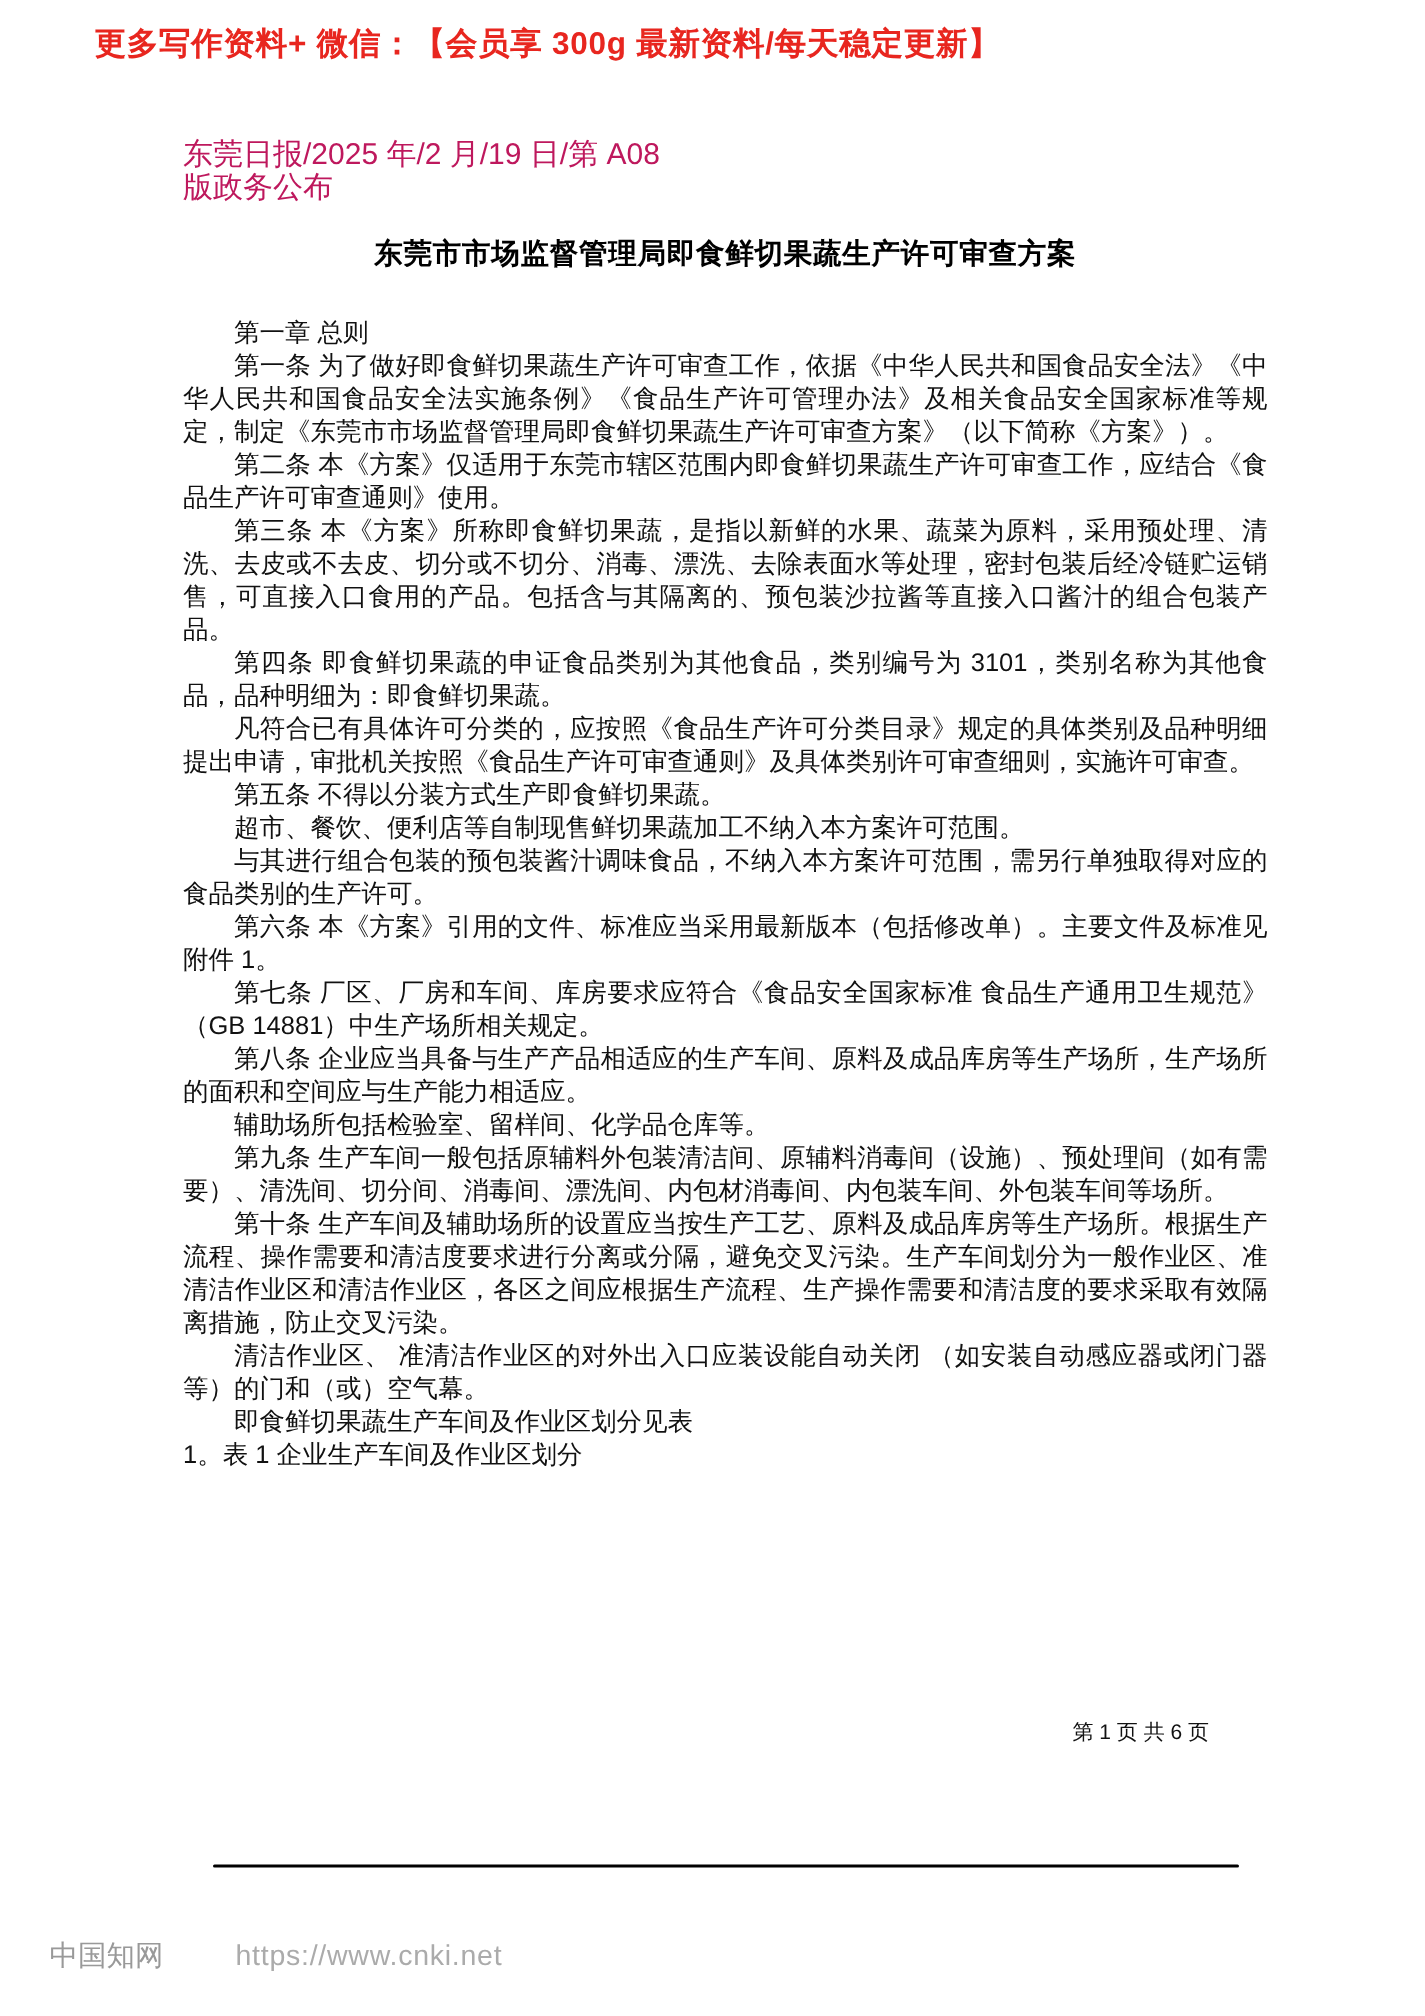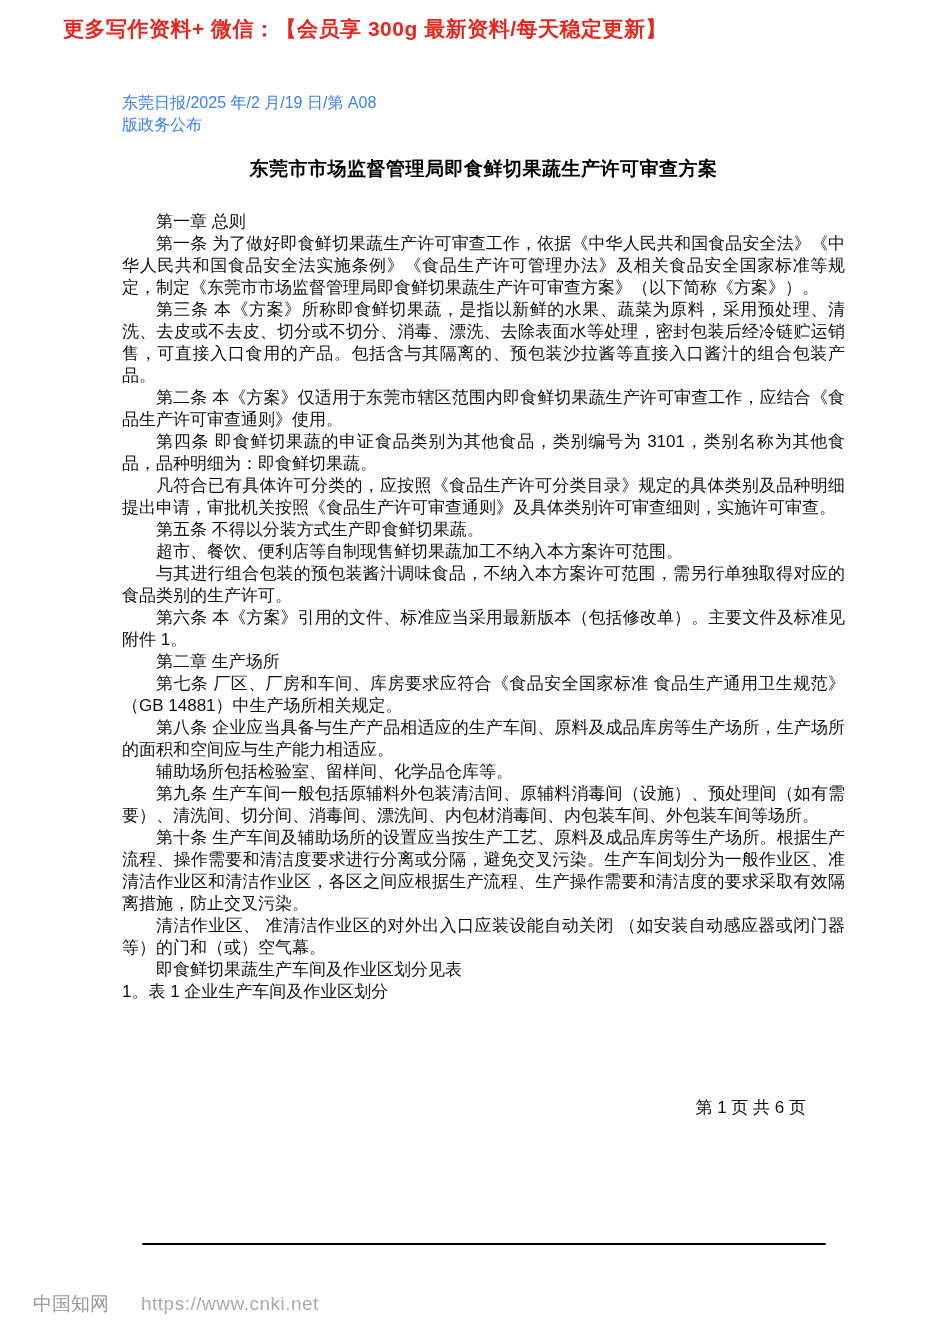--- a/index.html
+++ b/index.html
@@ -21,23 +21,23 @@
     position: absolute;
     left: 63px; top: 15px;
     font-size: 21px;
     font-weight: 700;
     letter-spacing: 0.5px;
     white-space: nowrap;
   }
   .source {
     position: absolute;
     left: 122px; top: 92px;
-    font-size: 16px;
+    font-size: 20px;
     line-height: 22px;
-    color: #3b82f6;
+    color: #be185d;
   }
   .doc-title {
     position: absolute;
     left: 122px; top: 156px;
     width: 723px;
     text-align: center;
     font-size: 19px;
     font-weight: 700;
     letter-spacing: 0.5px;
     color: #000000;
@@ -48,37 +48,37 @@
     width: 723px;
     font-size: 17px;
     line-height: 22px;
     text-align: justify;
     color: #111111;
   }
   .doc-body p { margin: 0; }
   .doc-body p.indent { text-indent: 2em; }
   .page-number {
     position: absolute;
-    right: 144px; top: 1096px;
-    font-size: 17px;
+    right: 144px; top: 1146px;
+    font-size: 14px;
     color: #111111;
     white-space: nowrap;
   }
   .divider {
     position: absolute;
     left: 142px; top: 1243px;
     width: 684px; height: 2px;
     background: #000000;
   }
   .watermark {
     position: absolute;
     left: 33px; top: 1291px;
     display: flex;
     align-items: baseline;
-    gap: 32px;
+    gap: 48px;
     white-space: nowrap;
   }
   .watermark .brand {
     font-size: 19px;
     color: #999999;
   }
   .watermark .url {
     font-size: 19px;
     color: #ababab;
     letter-spacing: 0.5px;
@@ -94,29 +94,28 @@
   <div class="source">
     <div>东莞日报/2025 年/2 月/19 日/第 A08</div>
     <div>版政务公布</div>
   </div>
 
   <h1 class="doc-title">东莞市市场监督管理局即食鲜切果蔬生产许可审查方案</h1>
 
   <div class="doc-body" id="doc-body">
       <p class="para indent">第一章 总则</p>
       <p class="para indent">第一条 为了做好即食鲜切果蔬生产许可审查工作，依据《中华人民共和国食品安全法》《中华人民共和国食品安全法实施条例》《食品生产许可管理办法》及相关食品安全国家标准等规定，制定《东莞市市场监督管理局即食鲜切果蔬生产许可审查方案》（以下简称《方案》）。</p>
+      <p class="para indent">第二条 本《方案》仅适用于东莞市辖区范围内即食鲜切果蔬生产许可审查工作，应结合《食品生产许可审查通则》使用。</p>
       <p class="para indent">第三条 本《方案》所称即食鲜切果蔬，是指以新鲜的水果、蔬菜为原料，采用预处理、清洗、去皮或不去皮、切分或不切分、消毒、漂洗、去除表面水等处理，密封包装后经冷链贮运销售，可直接入口食用的产品。包括含与其隔离的、预包装沙拉酱等直接入口酱汁的组合包装产品。</p>
-      <p class="para indent">第二条 本《方案》仅适用于东莞市辖区范围内即食鲜切果蔬生产许可审查工作，应结合《食品生产许可审查通则》使用。</p>
       <p class="para indent">第四条 即食鲜切果蔬的申证食品类别为其他食品，类别编号为 3101，类别名称为其他食品，品种明细为：即食鲜切果蔬。</p>
       <p class="para indent">凡符合已有具体许可分类的，应按照《食品生产许可分类目录》规定的具体类别及品种明细提出申请，审批机关按照《食品生产许可审查通则》及具体类别许可审查细则，实施许可审查。</p>
       <p class="para indent">第五条 不得以分装方式生产即食鲜切果蔬。</p>
       <p class="para indent">超市、餐饮、便利店等自制现售鲜切果蔬加工不纳入本方案许可范围。</p>
       <p class="para indent">与其进行组合包装的预包装酱汁调味食品，不纳入本方案许可范围，需另行单独取得对应的食品类别的生产许可。</p>
       <p class="para indent">第六条 本《方案》引用的文件、标准应当采用最新版本（包括修改单）。主要文件及标准见附件 1。</p>
-      <p class="para indent">第二章 生产场所</p>
       <p class="para indent">第七条 厂区、厂房和车间、库房要求应符合《食品安全国家标准 食品生产通用卫生规范》（GB 14881）中生产场所相关规定。</p>
       <p class="para indent">第八条 企业应当具备与生产产品相适应的生产车间、原料及成品库房等生产场所，生产场所的面积和空间应与生产能力相适应。</p>
       <p class="para indent">辅助场所包括检验室、留样间、化学品仓库等。</p>
       <p class="para indent">第九条 生产车间一般包括原辅料外包装清洁间、原辅料消毒间（设施）、预处理间（如有需要）、清洗间、切分间、消毒间、漂洗间、内包材消毒间、内包装车间、外包装车间等场所。</p>
       <p class="para indent">第十条 生产车间及辅助场所的设置应当按生产工艺、原料及成品库房等生产场所。根据生产流程、操作需要和清洁度要求进行分离或分隔，避免交叉污染。生产车间划分为一般作业区、准清洁作业区和清洁作业区，各区之间应根据生产流程、生产操作需要和清洁度的要求采取有效隔离措施，防止交叉污染。</p>
       <p class="para indent">清洁作业区、 准清洁作业区的对外出入口应装设能自动关闭 （如安装自动感应器或闭门器等）的门和（或）空气幕。</p>
       <p class="para indent">即食鲜切果蔬生产车间及作业区划分见表</p>
       <p class="para">1。表 1 企业生产车间及作业区划分</p>
     </div>
 

